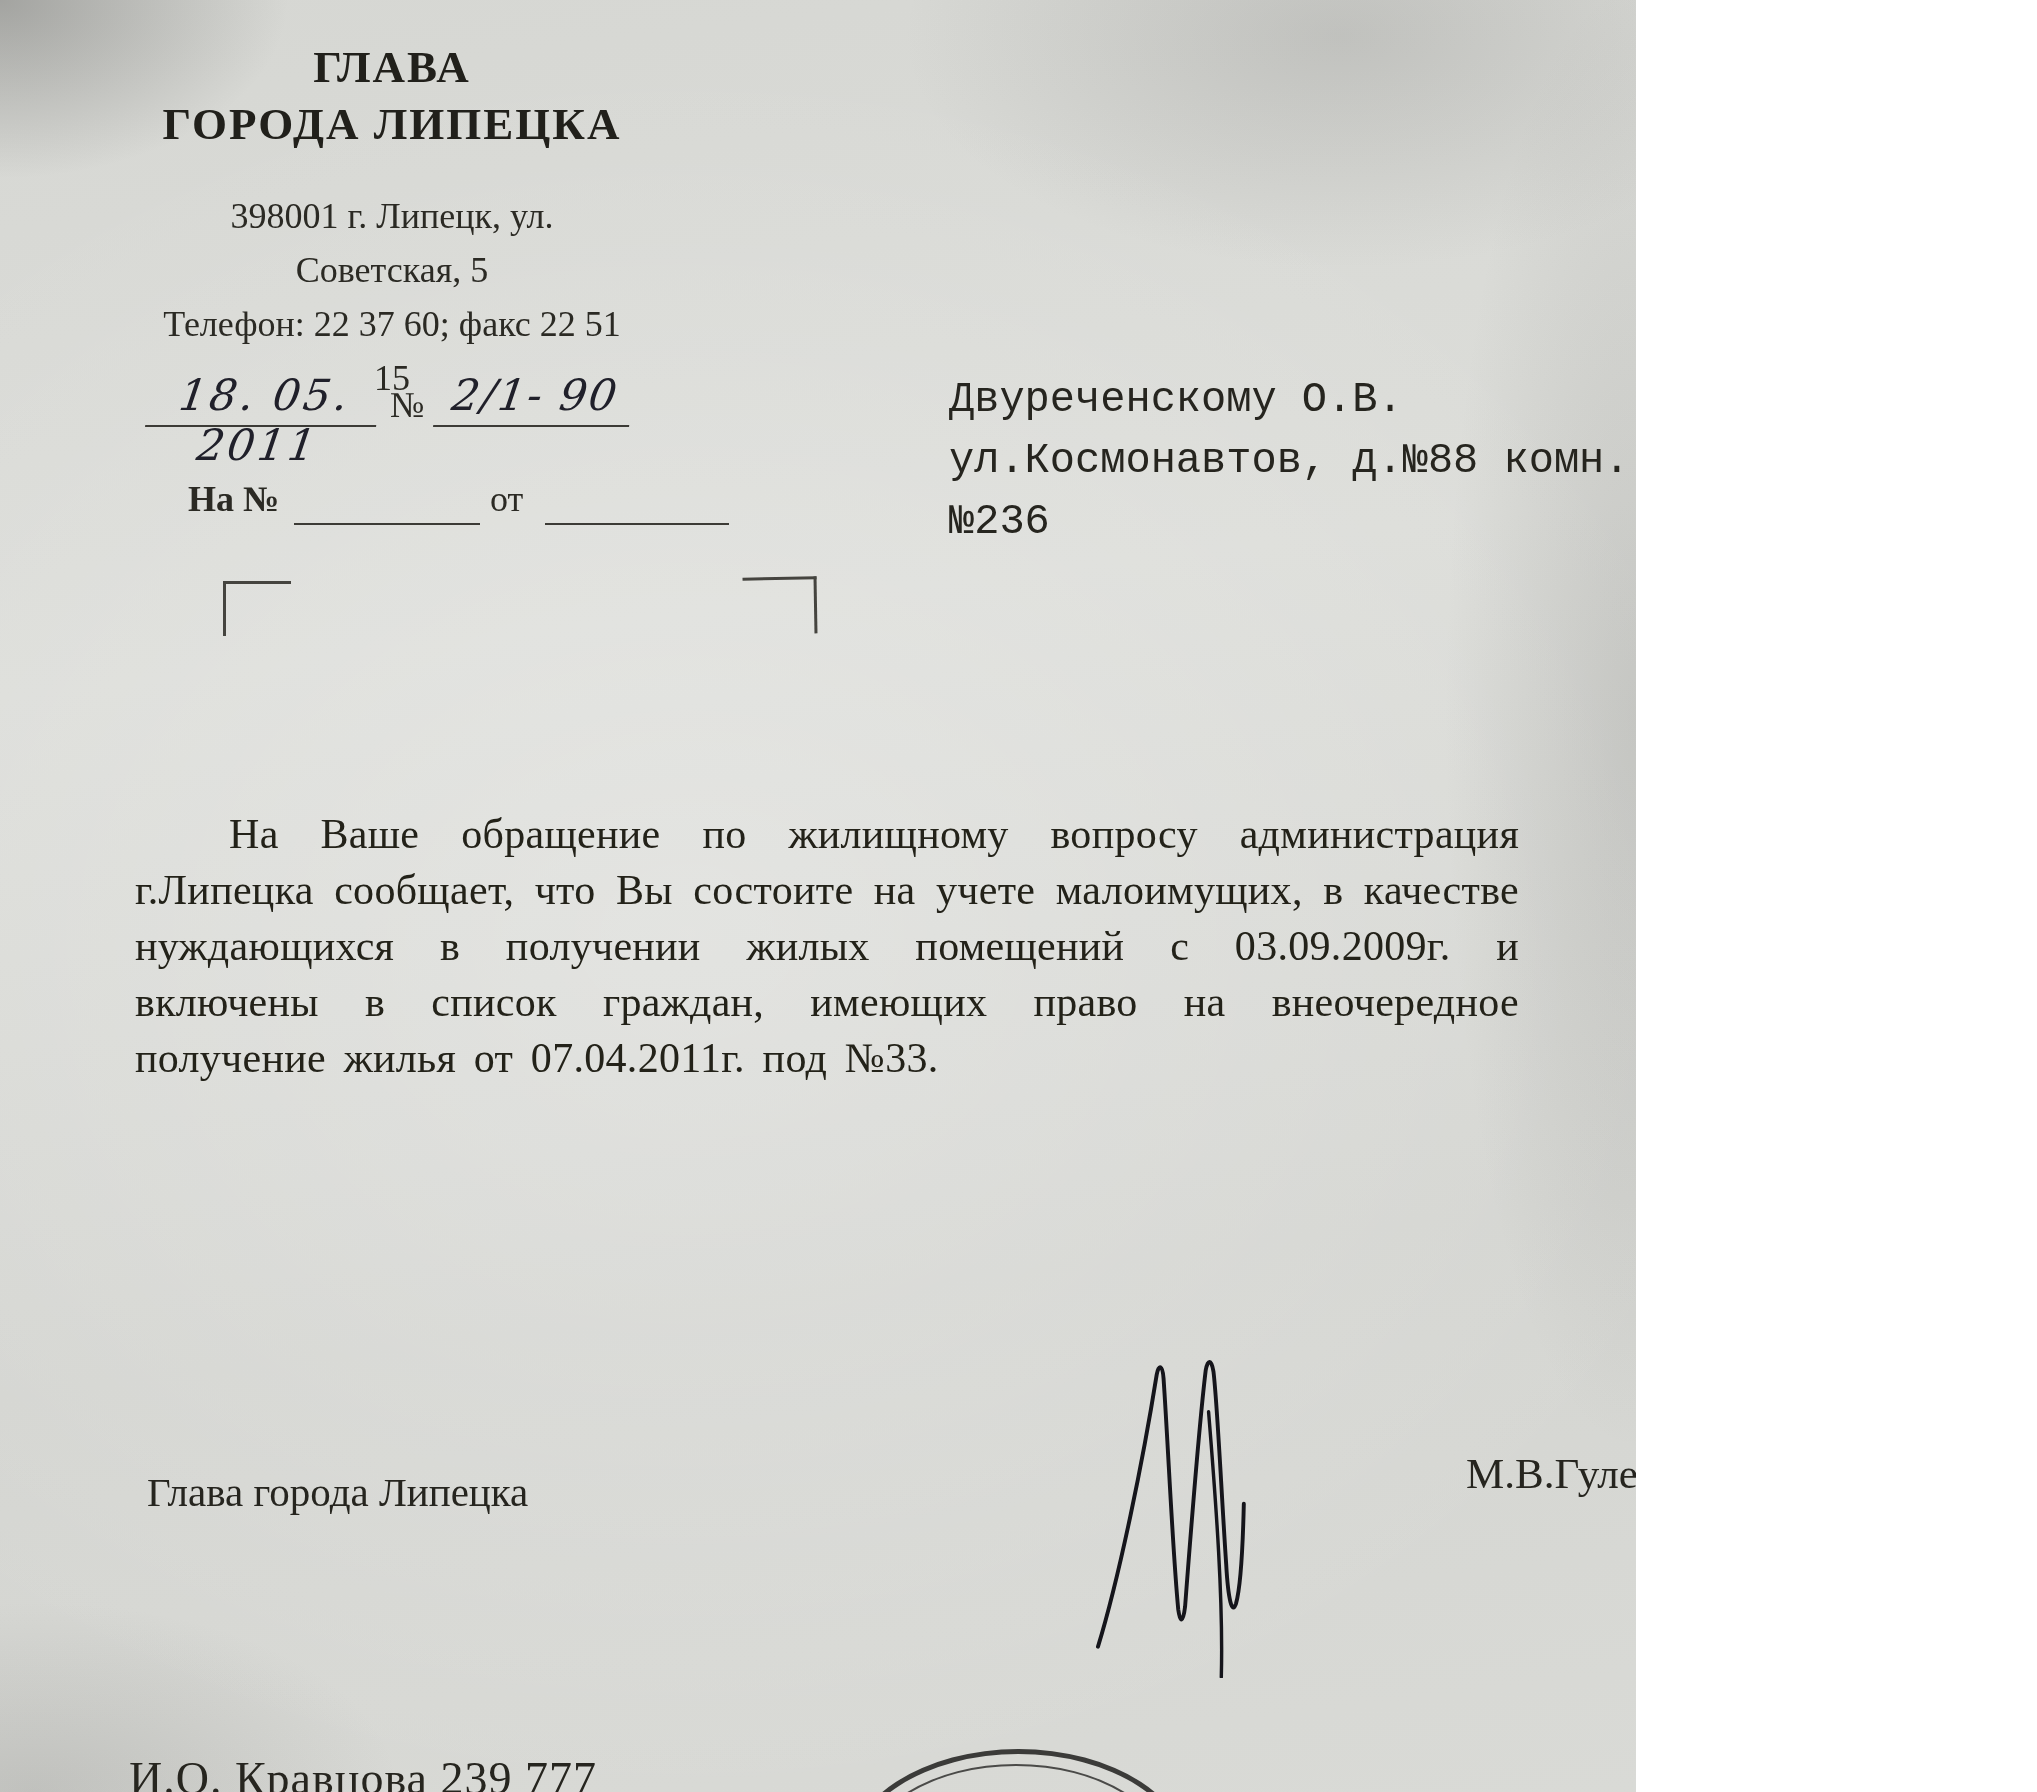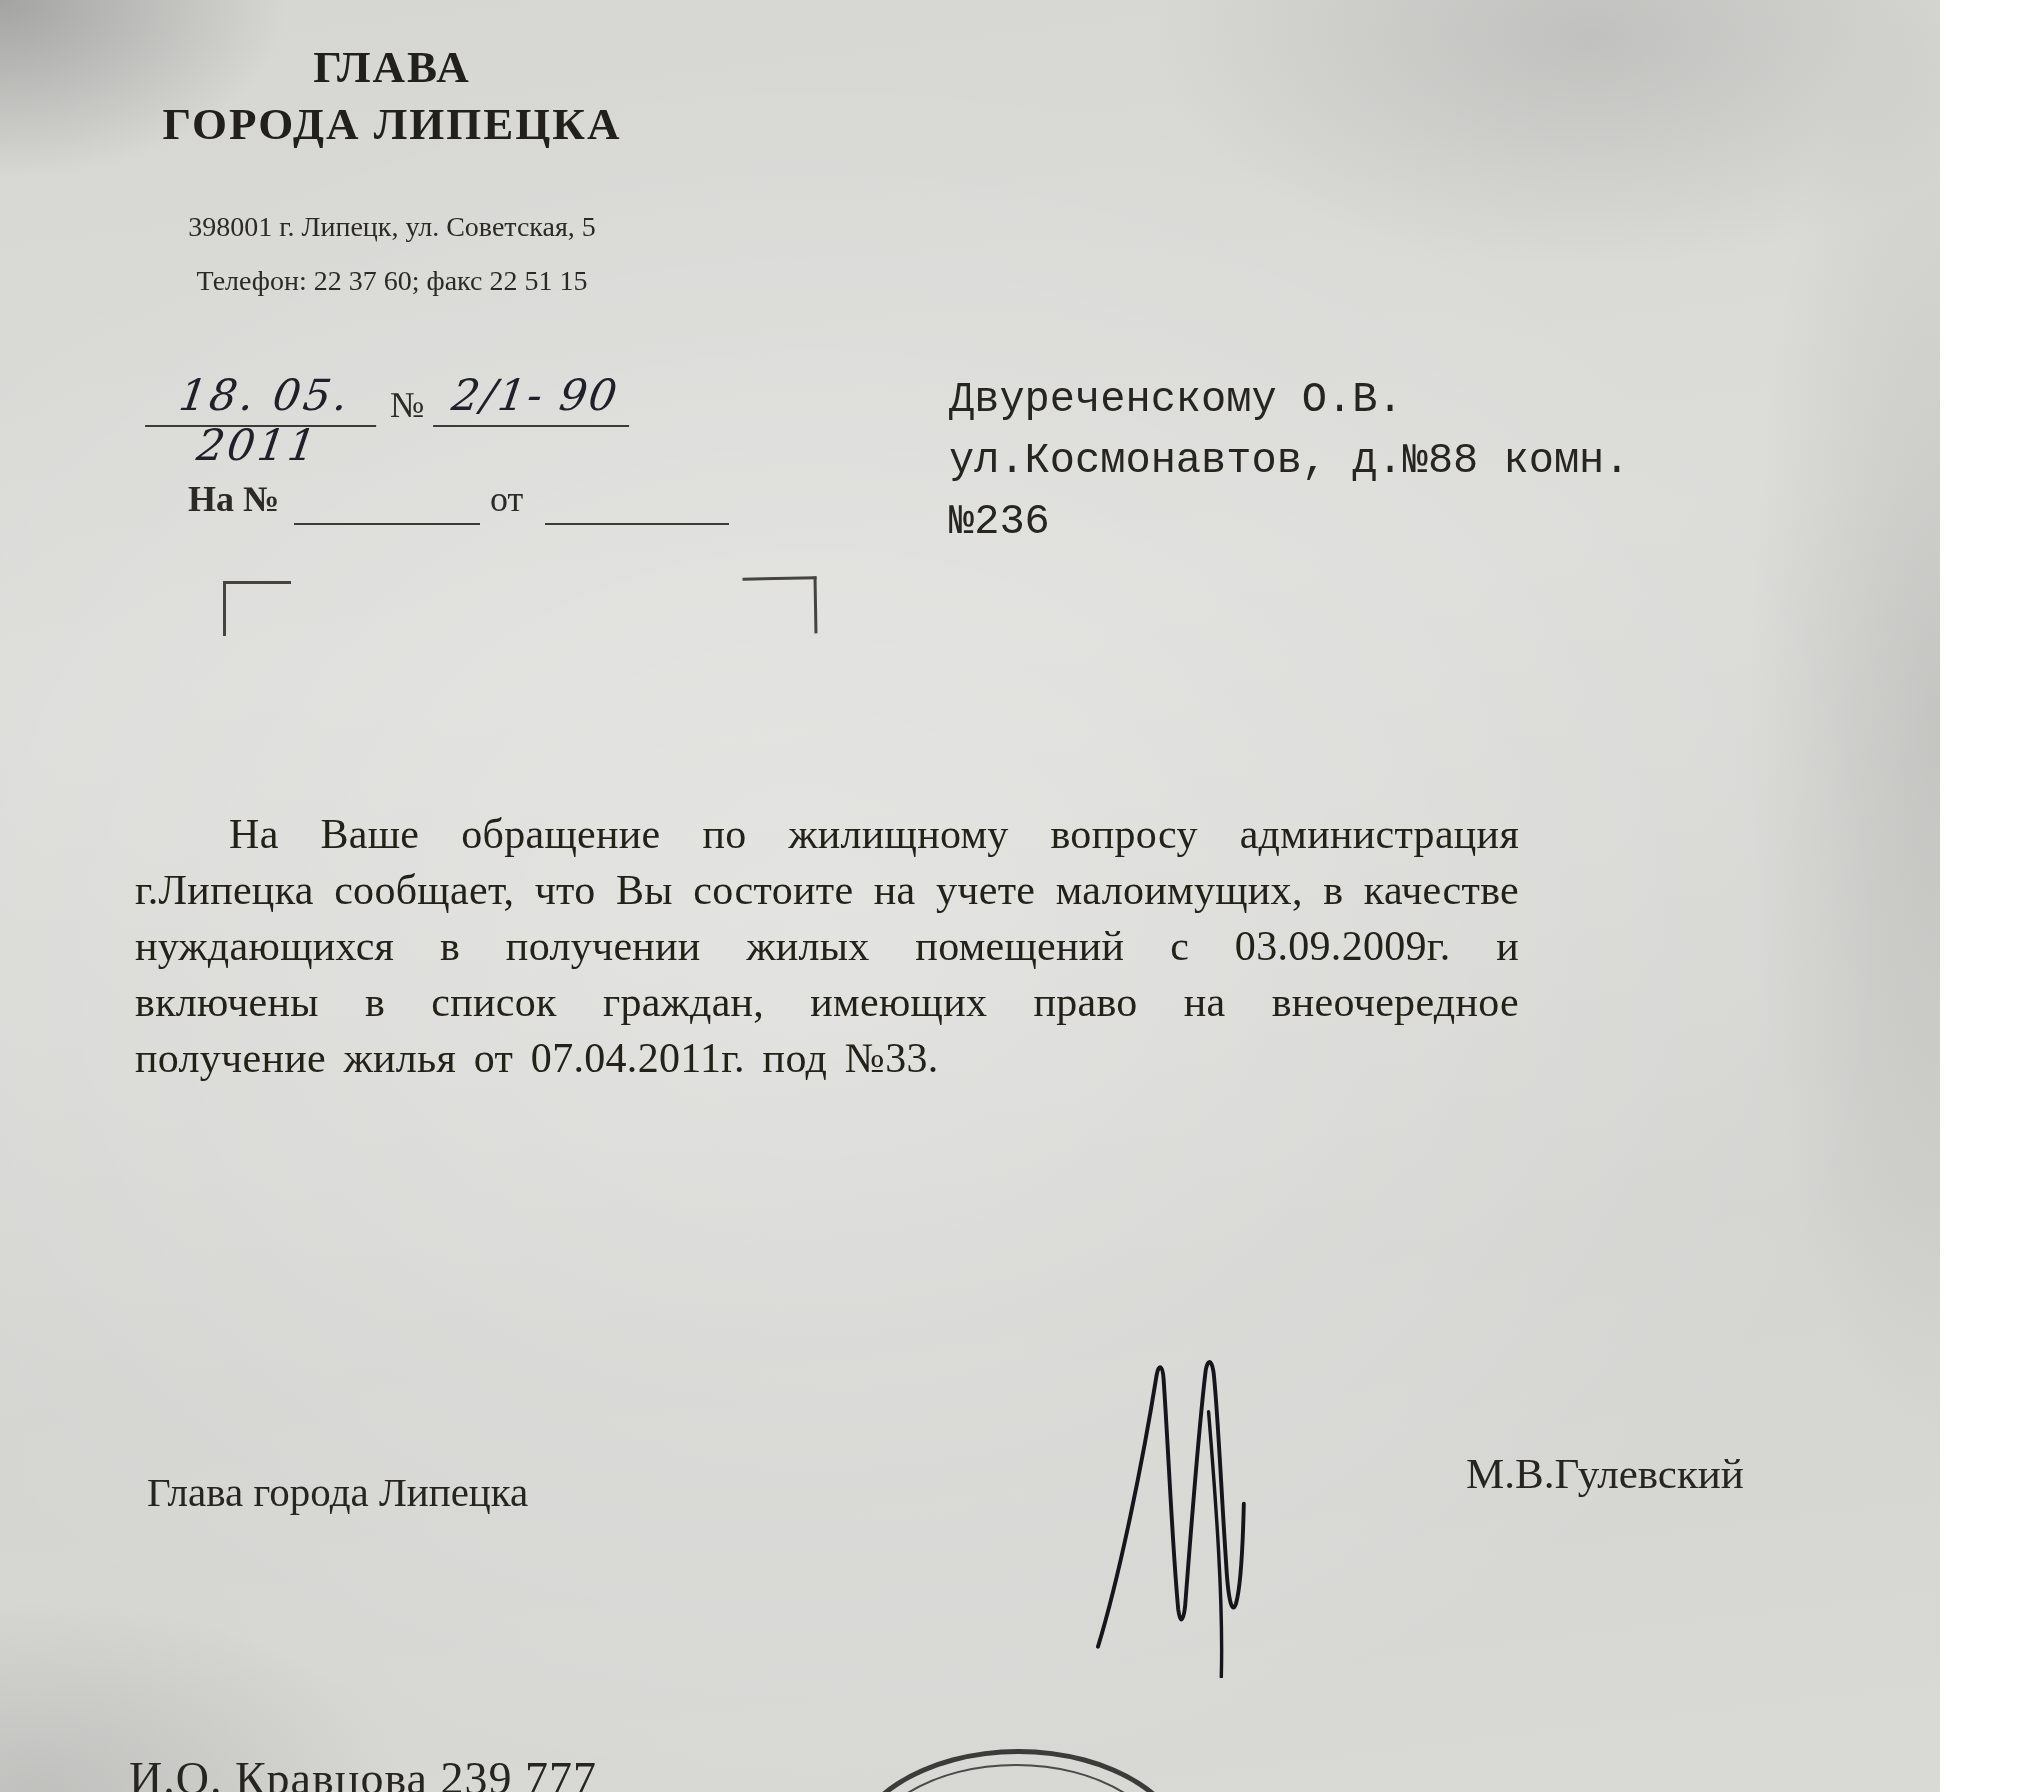--- a/index.html
+++ b/index.html
@@ -1,34 +1,34 @@
 <!DOCTYPE html>
 <html><head>
 <meta charset="utf-8">
 <style>
   html,body{margin:0;padding:0;}
   .page{
     position:relative;
-    width:1940px;height:1793px;
+    width:1636px;height:1793px;
     overflow:hidden;
     background:
       radial-gradient(ellipse 412px 255px at 0% 0%, rgba(80,80,78,0.38), transparent 70%),
       radial-gradient(ellipse 608px 323px at 82% 2%, rgba(110,110,108,0.22), transparent 72%),
       radial-gradient(ellipse 255px 980px at 100% 40%, rgba(100,100,98,0.18), transparent 75%),
       radial-gradient(ellipse 490px 255px at 2% 100%, rgba(100,100,98,0.20), transparent 75%),
       radial-gradient(ellipse 1470px 1176px at 42% 52%, rgba(255,255,255,0.28), transparent 75%),
       linear-gradient(173deg, #d6d7d3 0%, #dcddd9 35%, #d4d5d1 70%, #d9dad6 100%);
     font-family:"Liberation Serif", serif;
     color:#26251f;
   }
   .abs{position:absolute;}
   
   .letterhead{left:147px;top:39px;width:490px;text-align:center;}
   .lh-title{font-weight:bold;font-size:45px;line-height:57px;letter-spacing:2px;color:#21201b;}
-  .lh-contacts{margin-top:47px;font-size:28px;line-height:54px;color:#2b2a24;}
+  .lh-contacts{margin-top:36px;font-size:36px;line-height:54px;color:#2b2a24;}
   
   .hw{
     font-family:"DejaVu Serif", serif;
     font-style:italic;
     color:#20202a;
     transform:skewX(-8deg);
     display:inline-block;
   }
   .field-line{border-bottom:2.9px solid #3c3b36;display:inline-block;text-align:center;}
   .ref-date{left:149px;top:370px;width:231px;height:55px;font-size:43px;letter-spacing:2.9px;}

